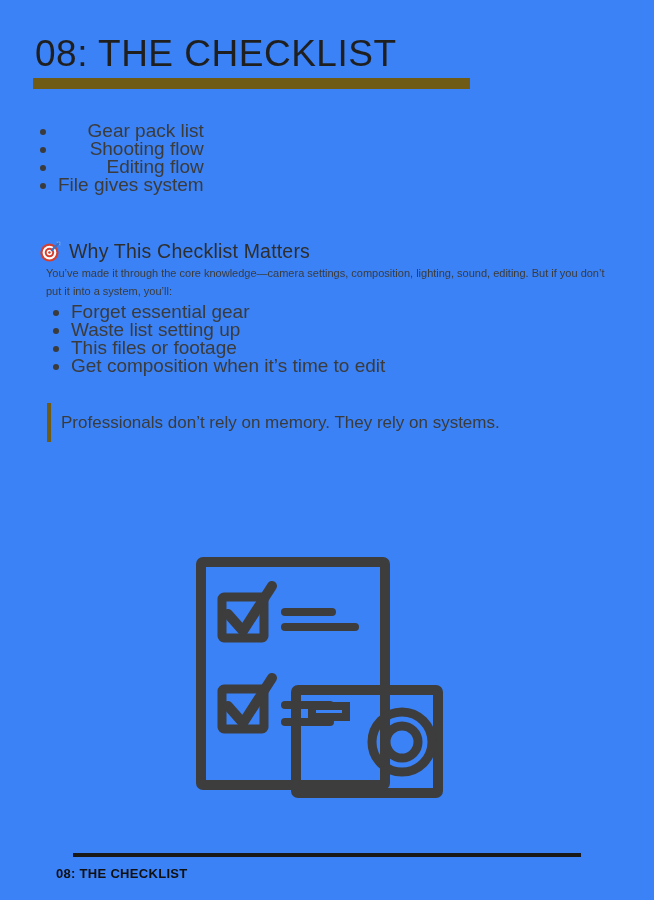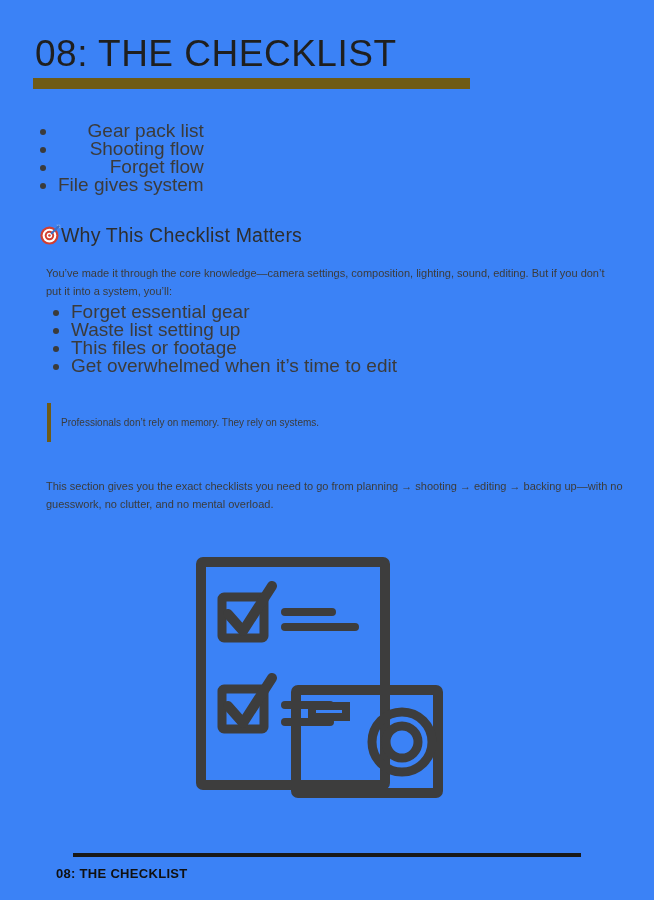--- a/index.html
+++ b/index.html
@@ -25,22 +25,22 @@
 
   .body-text { font-size: 11px; line-height: 18px; color: #3b3b3b; }
 
   ul.topics {
     position: absolute; left: 0; top: 122px;
     padding-left: 58px; list-style: disc;
   }
   ul.topics li { font-size: 19px; line-height: 18px; color: #3b3b3b; text-align: right; }
 
   .section-heading {
-    position: absolute; left: 40px; top: 224px;
-    display: flex; align-items: flex-start; 
+    position: absolute; left: 40px; top: 240px;
+    display: flex; align-items: center; gap: 8px;
   }
   .section-heading .h-label {
     font-size: 19.5px; font-weight: 500; color: #2e2e2e; letter-spacing: 0.2px;
   }
   .emoji { width: 21px; height: 21px; display: inline-block; }
 
   .para1 {
     position: absolute; left: 46px; top: 264px; width: 576px;
   }
   ul.consequences {
@@ -48,21 +48,21 @@
     padding-left: 71px; list-style: disc;
   }
   ul.consequences li { font-size: 19px; line-height: 18px; color: #3b3b3b; }
 
   .quote {
     position: absolute; left: 47px; top: 403px;
     border-left: 4px solid #6f5b15;
     height: 39px; display: flex; align-items: center;
     padding-left: 10px;
   }
-  .quote .q-text { font-size: 10px; color: #3b3b3b; white-space: nowrap; }
+  .quote .q-text { font-size: 17px; color: #3b3b3b; white-space: nowrap; }
 
   .para2 {
     position: absolute; left: 46px; top: 477px; width: 600px;
   }
 
   .illustration {
     position: absolute; left: 190px; top: 550px;
     width: 270px; height: 255px;
   }
   .ink { stroke: #3d3d3d; fill: none; }
@@ -84,21 +84,21 @@
 <body>
 
 <div class="page">
 
   <h1 class="title">08: THE CHECKLIST</h1>
   <div class="title-underline"></div>
 
   <ul class="topics">
     <li>Gear pack list</li>
     <li>Shooting flow</li>
-    <li>Forget flow</li>
+    <li>Editing flow</li>
     <li>File gives system</li>
   </ul>
 
   <div class="section-heading">
     <svg class="emoji" viewBox="0 0 20 20" aria-hidden="true">
       <circle cx="9" cy="11" r="8.6" fill="#d23f31"></circle>
       <circle cx="9" cy="11" r="6.5" fill="#ffffff"></circle>
       <circle cx="9" cy="11" r="4.5" fill="#d23f31"></circle>
       <circle cx="9" cy="11" r="2.6" fill="#ffffff"></circle>
       <circle cx="9" cy="11" r="1.2" fill="#d23f31"></circle>
@@ -107,28 +107,27 @@
     </svg>
     <span class="h-label">Why This Checklist Matters</span>
   </div>
 
   <p class="para1 body-text">You’ve made it through the core knowledge—camera settings, composition, lighting, sound, editing. But if you don’t put it into a system, you’ll:</p>
 
   <ul class="consequences">
     <li>Forget essential gear</li>
     <li>Waste list setting up</li>
     <li>This files or footage</li>
-    <li>Get overwhelmed when it’s time to edit</li>
+    <li>Get composition when it’s time to edit</li>
   </ul>
 
   <div class="quote">
     <span class="q-text">Professionals don’t rely on memory. They rely on systems.</span>
   </div>
 
-  <p class="para2 body-text">This section gives you the exact checklists you need to go from planning → shooting → editing → backing up—with no guesswork, no clutter, and no mental overload.</p>
 
   <svg class="illustration" viewBox="0 0 270 255" aria-hidden="true">
     <g>
       <rect class="ink" x="11" y="12" width="184" height="223" rx="2" stroke-width="10" fill="#ffffff"></rect>
       <rect class="ink" x="32" y="47" width="42" height="41" rx="2" stroke-width="9"></rect>
       <path class="ink" d="M38 64 L53 81 L82 36" stroke-width="10" stroke-linecap="round" stroke-linejoin="round"></path>
       <path class="ink" d="M95 62 H142" stroke-width="8" stroke-linecap="round"></path>
       <path class="ink" d="M95 77 H165" stroke-width="8" stroke-linecap="round"></path>
       <rect class="ink" x="32" y="139" width="42" height="40" rx="2" stroke-width="9"></rect>
       <path class="ink" d="M38 156 L53 173 L82 128" stroke-width="10" stroke-linecap="round" stroke-linejoin="round"></path>

